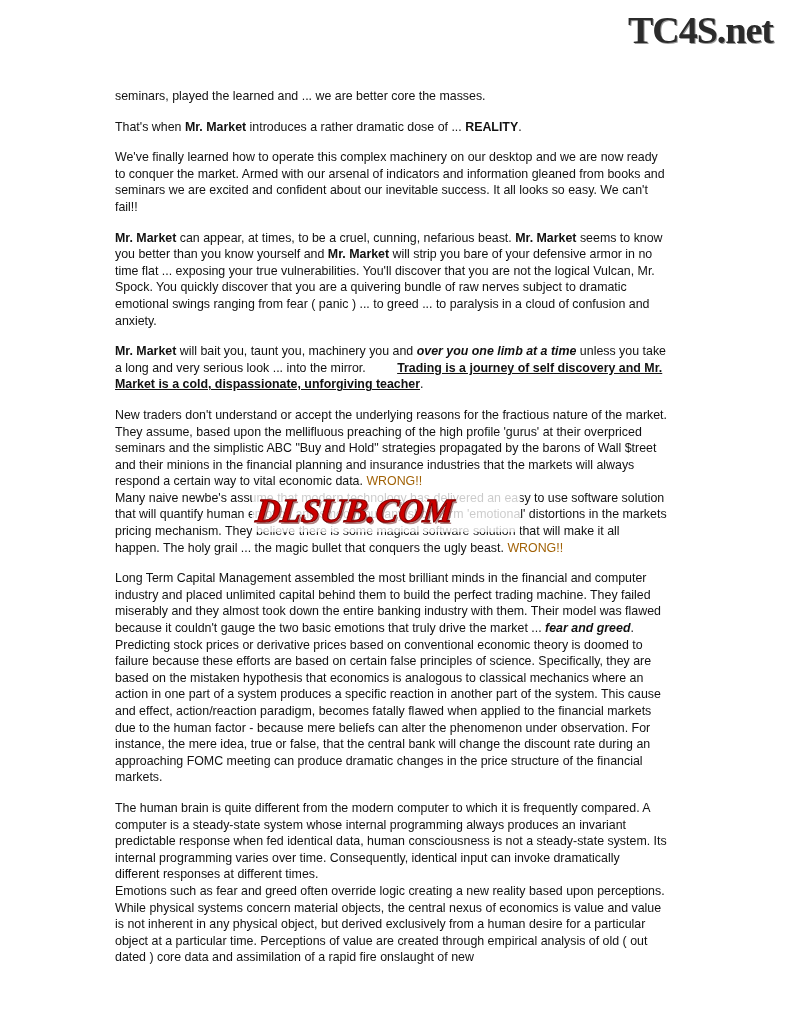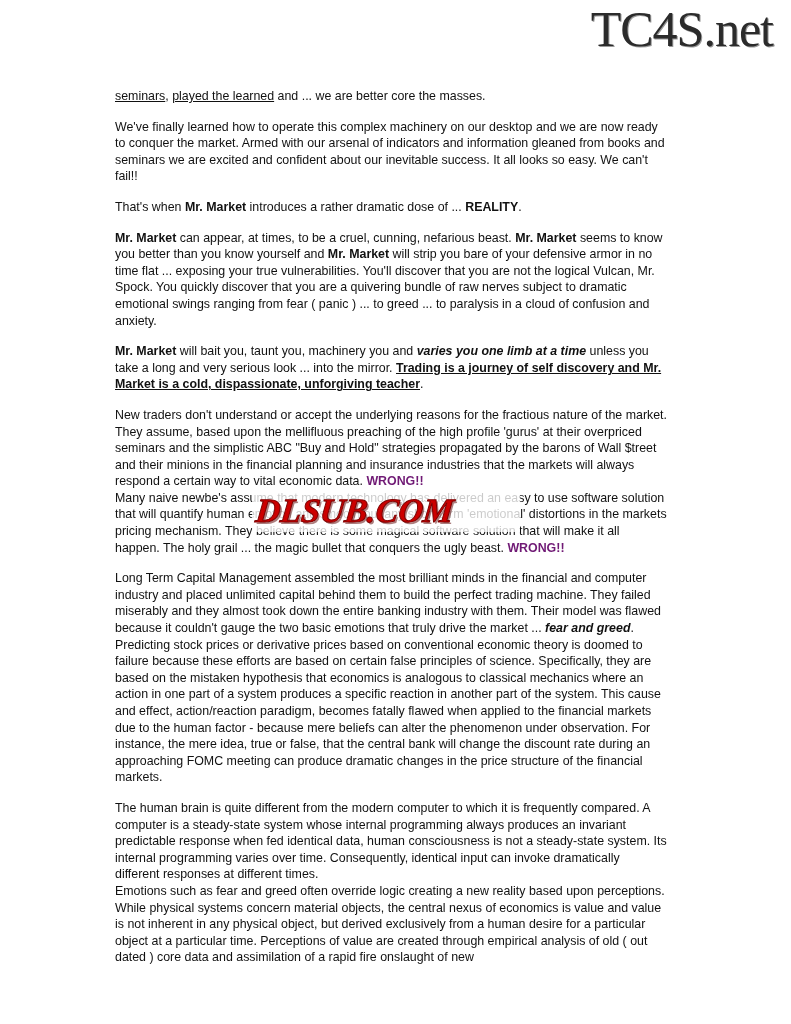--- a/index.html
+++ b/index.html
@@ -15,25 +15,25 @@
     color: #000000;
     overflow: hidden;
   }
   .page {
     position: absolute;
     inset: 0;
     background: #ffffff;
   }
   .watermark-tc4s {
     position: absolute;
-    top: 0;
+    top: 8px;
     right: 18px;
     font-family: "Liberation Serif", serif;
-    font-weight: normal;
-    font-size: 50px;
+    font-weight: bold;
+    font-size: 38px;
     color: #2b2b2b;
     letter-spacing: -1px;
     text-shadow: 1px 1px 0 #9a9a9a;
     user-select: none;
   }
   .content {
     position: absolute;
     left: 115px;
     top: 88px;
     width: 552px;
@@ -43,23 +43,23 @@
   }
   .para {
     margin: 0 0 14px 0;
     text-align: left;
   }
   .para.tight {
     margin-bottom: 0;
   }
   .b { font-weight: bold; }
   .bi { font-weight: bold; font-style: italic; }
-  .u { text-decoration: underline; }
-  .bu { font-weight: bold; text-decoration: underline; }
-  .red { color: #701a75; font-weight: bold; }
+  .u { }
+  .bu { font-weight: bold; text-decoration: underline; margin-left: 28px; }
+  .red { color: #a16207; font-weight: normal; }
   .watermark-dlsub {
     position: absolute;
     left: 256px;
     top: 492px;
     font-family: "Liberation Serif", serif;
     font-weight: bold;
     font-style: italic;
     font-size: 34px;
     letter-spacing: 0px;
     color: #cc0000;
@@ -85,33 +85,33 @@
 
   <div class="watermark-tc4s">TC4S.net</div>
 
   <div class="content">
 
     <p class="para">
       <span class="u">seminars</span><span>, </span><span class="u">played the learned</span><span> and ... we are better core the masses.</span>
     </p>
 
     <p class="para">
-      <span>We've finally learned how to operate this complex machinery on our desktop and we are now ready to conquer the market. Armed with our arsenal of indicators and information gleaned from books and seminars we are excited and confident about our inevitable success. It all looks so easy. We can't fail!!</span>
+      <span> That's when </span><span class="b">Mr. Market</span><span> introduces a rather dramatic dose of ... </span><span class="b">REALITY</span><span>.</span>
     </p>
 
     <p class="para">
-      <span> That's when </span><span class="b">Mr. Market</span><span> introduces a rather dramatic dose of ... </span><span class="b">REALITY</span><span>.</span>
+      <span>We've finally learned how to operate this complex machinery on our desktop and we are now ready to conquer the market. Armed with our arsenal of indicators and information gleaned from books and seminars we are excited and confident about our inevitable success. It all looks so easy. We can't fail!!</span>
     </p>
 
     <p class="para">
       <span class="b">Mr. Market</span><span> can appear, at times, to be a cruel, cunning, nefarious beast. </span><span class="b">Mr. Market</span><span> seems to know you better than you know yourself and </span><span class="b">Mr. Market</span><span> will strip you bare of your defensive armor in no time flat ...  exposing your true vulnerabilities. You'll discover that you are not the logical Vulcan, Mr. Spock. You quickly discover that you are a quivering bundle of raw nerves subject to dramatic emotional swings ranging from fear ( panic ) ...  to greed ... to paralysis in a cloud of confusion and anxiety.</span>
     </p>
 
     <p class="para">
-      <span class="b">Mr. Market</span><span> will bait you, taunt you, machinery you and </span><span class="bi">varies you one limb at a time</span><span> unless you take a long and very serious look ... into the mirror. </span><span class="bu">Trading is a journey of self discovery and Mr. Market is a cold, dispassionate, unforgiving teacher</span><span>.</span>
+      <span class="b">Mr. Market</span><span> will bait you, taunt you, machinery you and </span><span class="bi">over you one limb at a time</span><span> unless you take a long and very serious look ... into the mirror. </span><span class="bu">Trading is a journey of self discovery and Mr. Market is a cold, dispassionate, unforgiving teacher</span><span>.</span>
     </p>
 
     <p class="para tight">
       <span>New traders don't understand or accept the underlying reasons for the fractious nature of the market. They assume, based upon the mellifluous preaching of the high profile 'gurus' at their overpriced seminars and the simplistic ABC "Buy and Hold" strategies propagated by the barons of Wall $treet and their minions in the financial planning and insurance industries that the markets will always respond a certain way to vital economic data. </span><span class="red">WRONG!!</span>
     </p>
 
     <p class="para">
       <span>Many naive newbe's assume that modern technology has delivered an easy to use software solution that will quantify human emotion and smooth out any short term 'emotional' distortions in the markets pricing mechanism. They believe there is some magical software solution that will make it all happen. The holy grail ... the magic bullet that conquers the ugly beast. </span><span class="red">WRONG!!</span>
     </p>
 

